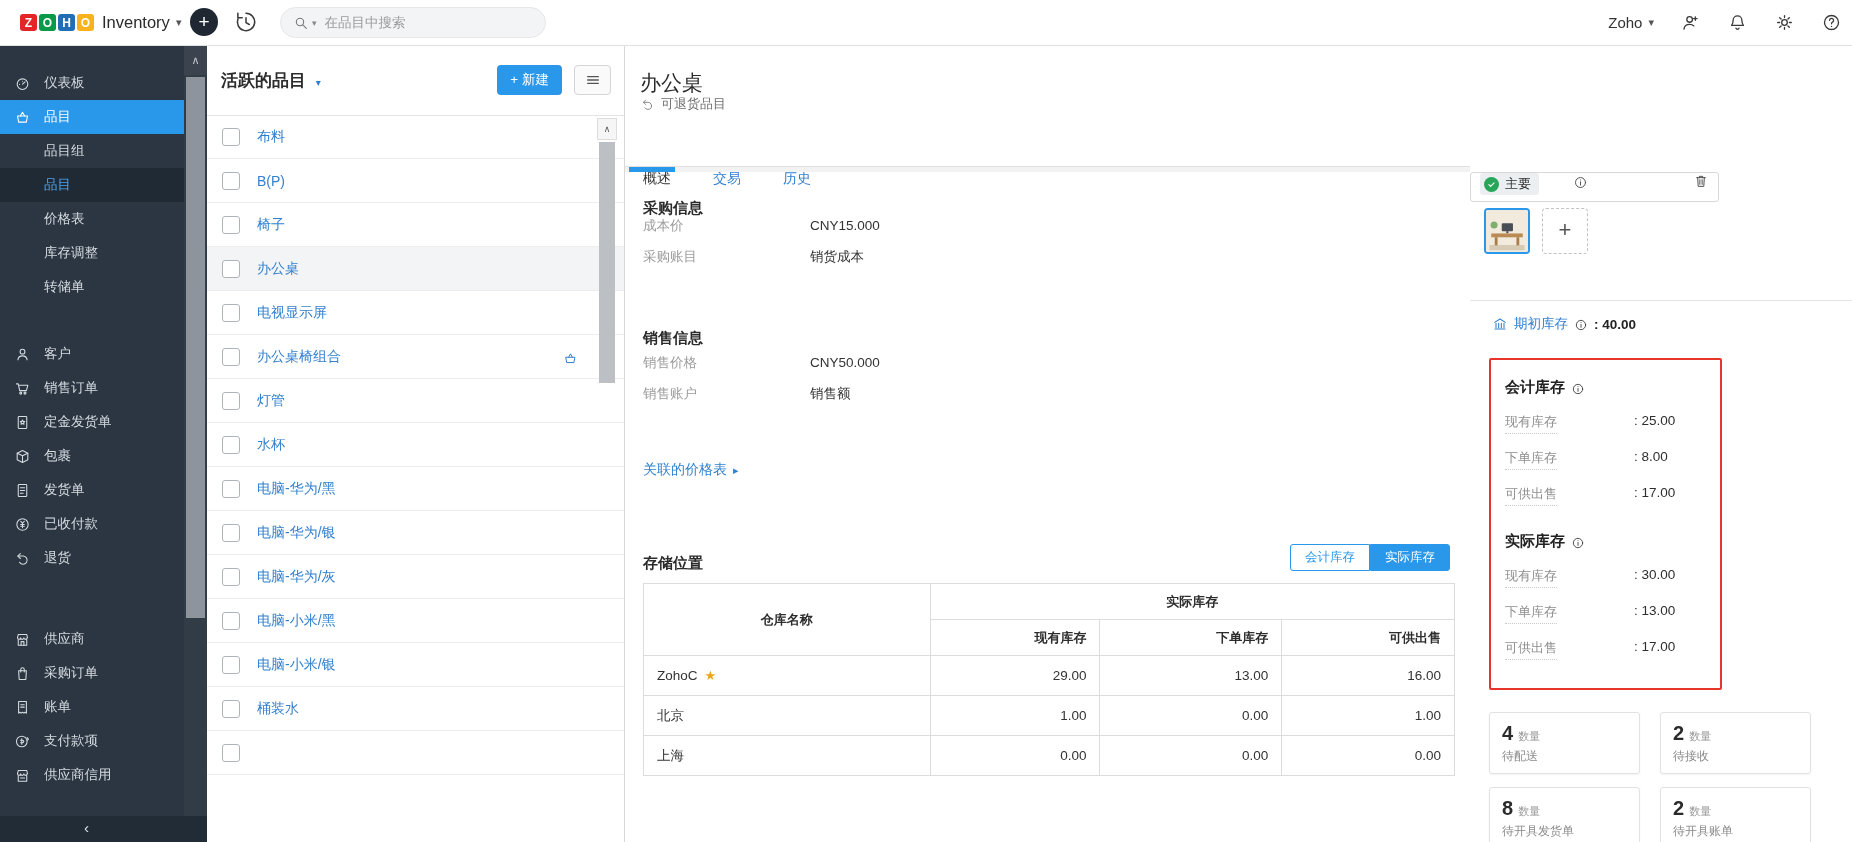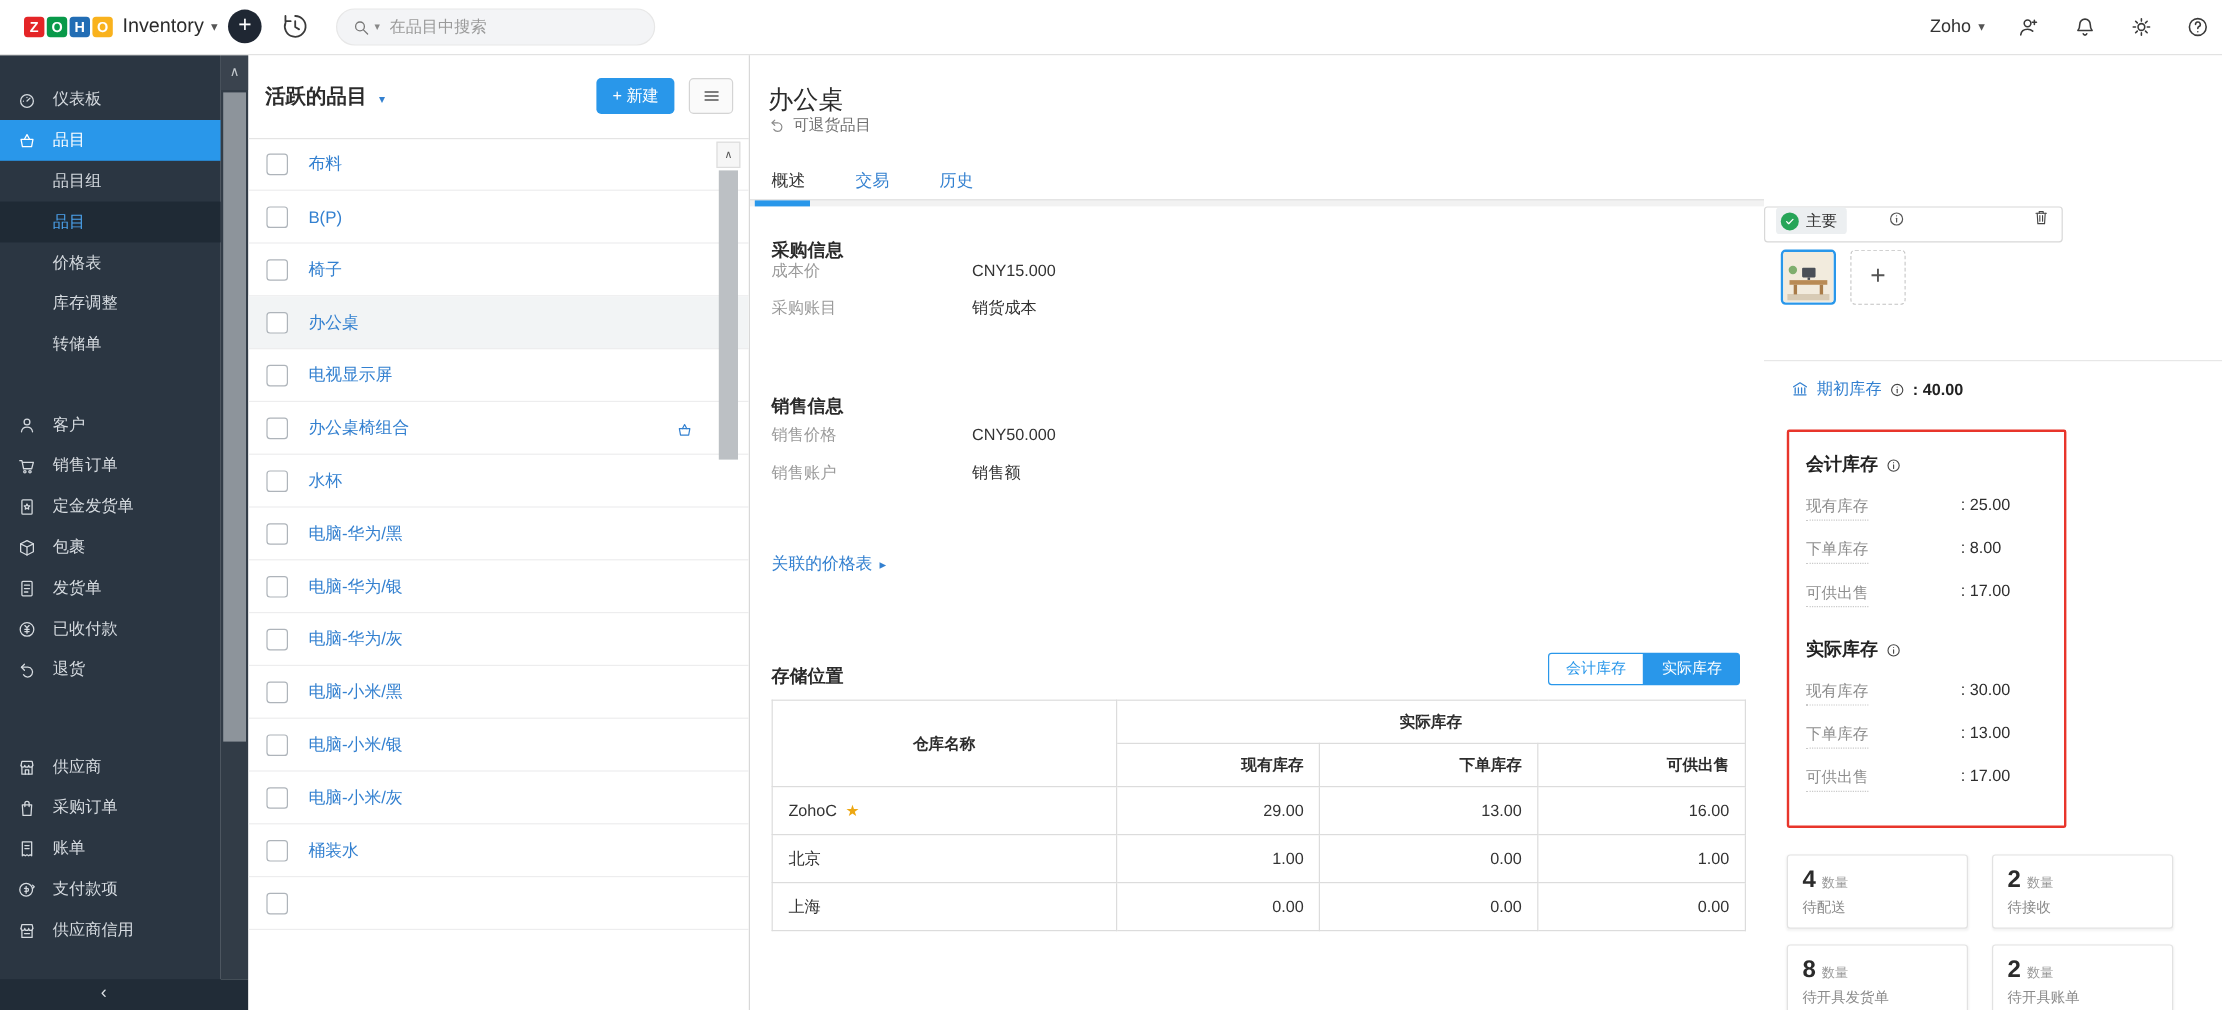--- a/index.html
+++ b/index.html
@@ -54,21 +54,21 @@
   .comp-ic{position:absolute;right:46px;top:14px;color:#3380d0;}
   .comp-ic .ic{width:15px;height:15px;}
   #list-scroll-up{position:absolute;left:390px;top:73px;width:20px;height:22px;background:#f6f6f6;border:1px solid #ddd;box-sizing:border-box;color:#555;text-align:center;line-height:20px;font-size:9px;cursor:pointer;z-index:3;}
   #list-scroll-thumb{position:absolute;left:392px;top:97px;width:16px;height:241px;background:#bcc0c4;cursor:pointer;z-index:3;}
   
   #main-panel{position:absolute;left:625px;top:45px;right:0;bottom:0;background:#fff;}
   #item-title{position:absolute;left:15px;top:10px;font-size:21px;font-weight:500;color:#2b2b2b;}
   #item-type{position:absolute;left:15px;top:50px;color:#6f6f6f;font-size:13px;display:flex;align-items:center;gap:6px;}
   #item-type .ic{width:15px;height:15px;color:#8a8a8a;}
   #tabs{position:absolute;left:12px;top:97px;display:flex;gap:30px;font-size:14px;}
-  .tab{color:#3380d0;cursor:pointer;padding:0 6px;}
+  .tab{color:#3380d0;cursor:pointer;padding:0 6px;margin-top:28px;}
   .tab.active{color:#333;font-weight:500;}
   #tab-band{position:absolute;left:0;top:121px;right:0;height:5px;background:#f2f2f2;border-top:1px solid #e0e0e0;}
   #tab-underline{position:absolute;left:4px;top:0;width:46px;height:5px;background:#2997ea;}
   #btn-edit{position:absolute;right:146px;top:23px;width:39px;height:32px;background:#fbfbfb;border:1px solid #d0d0d0;border-radius:4px;color:#444;cursor:pointer;padding:0;}
   #btn-edit .ic{width:16px;height:16px;}
   #btn-adjust{position:absolute;right:57px;top:23px;height:32px;background:#2997ea;color:#fff;border:none;border-radius:4px;font-size:13px;padding:0 11px;cursor:pointer;font-family:inherit;}
   #btn-more{position:absolute;right:-10px;top:23px;height:32px;background:#fbfbfb;border:1px solid #d0d0d0;border-radius:4px;color:#333;font-size:13px;padding:0 10px;cursor:pointer;font-family:inherit;}
   #btn-more .caret{font-size:10px;}
   .sec-heading{position:absolute;left:18px;font-size:15px;font-weight:600;color:#2b2b2b;}
   .info-rows{position:absolute;left:18px;width:560px;}
@@ -353,20 +353,24 @@
         <div class="list-row">
           <span class="cb"></span>
           <span class="item-link">办公桌椅组合</span>
           <span class="comp-ic"><svg viewBox="0 0 24 24" class="ic ">
               <path d="M5 10h14l-1.6 8.5H6.6z"></path>
               <path d="M9 10l3-5.5L15 10"></path>
             </svg></span>
         </div>
         <div class="list-row">
           <span class="cb"></span>
+          <span class="item-link">灯管</span>
+        </div>
+        <div class="list-row">
+          <span class="cb"></span>
           <span class="item-link">水杯</span>
         </div>
         <div class="list-row">
           <span class="cb"></span>
           <span class="item-link">电脑-华为/黑</span>
         </div>
         <div class="list-row">
           <span class="cb"></span>
           <span class="item-link">电脑-华为/银</span>
         </div>
@@ -374,24 +378,20 @@
           <span class="cb"></span>
           <span class="item-link">电脑-华为/灰</span>
         </div>
         <div class="list-row">
           <span class="cb"></span>
           <span class="item-link">电脑-小米/黑</span>
         </div>
         <div class="list-row">
           <span class="cb"></span>
           <span class="item-link">电脑-小米/银</span>
-        </div>
-        <div class="list-row">
-          <span class="cb"></span>
-          <span class="item-link">电脑-小米/灰</span>
         </div>
         <div class="list-row">
           <span class="cb"></span>
           <span class="item-link">桶装水</span>
         </div>
         <div class="list-row">
           <span class="cb"></span>
           <span class="item-link"></span>
         </div>
       </div>

